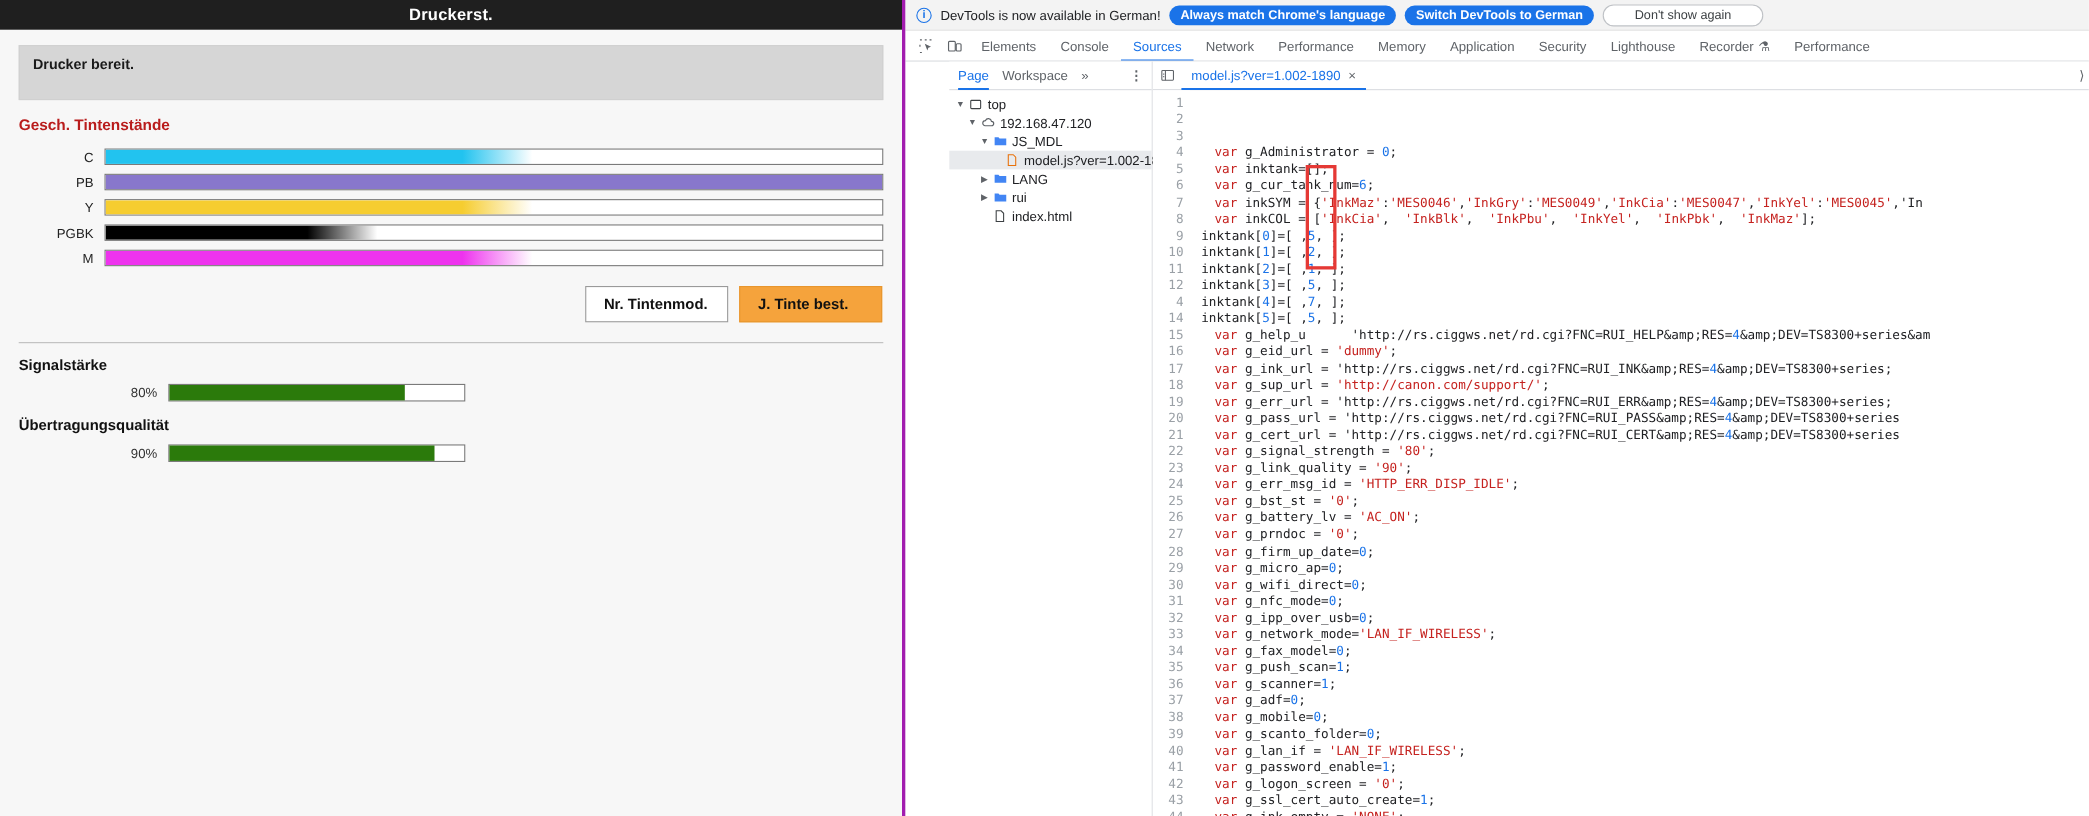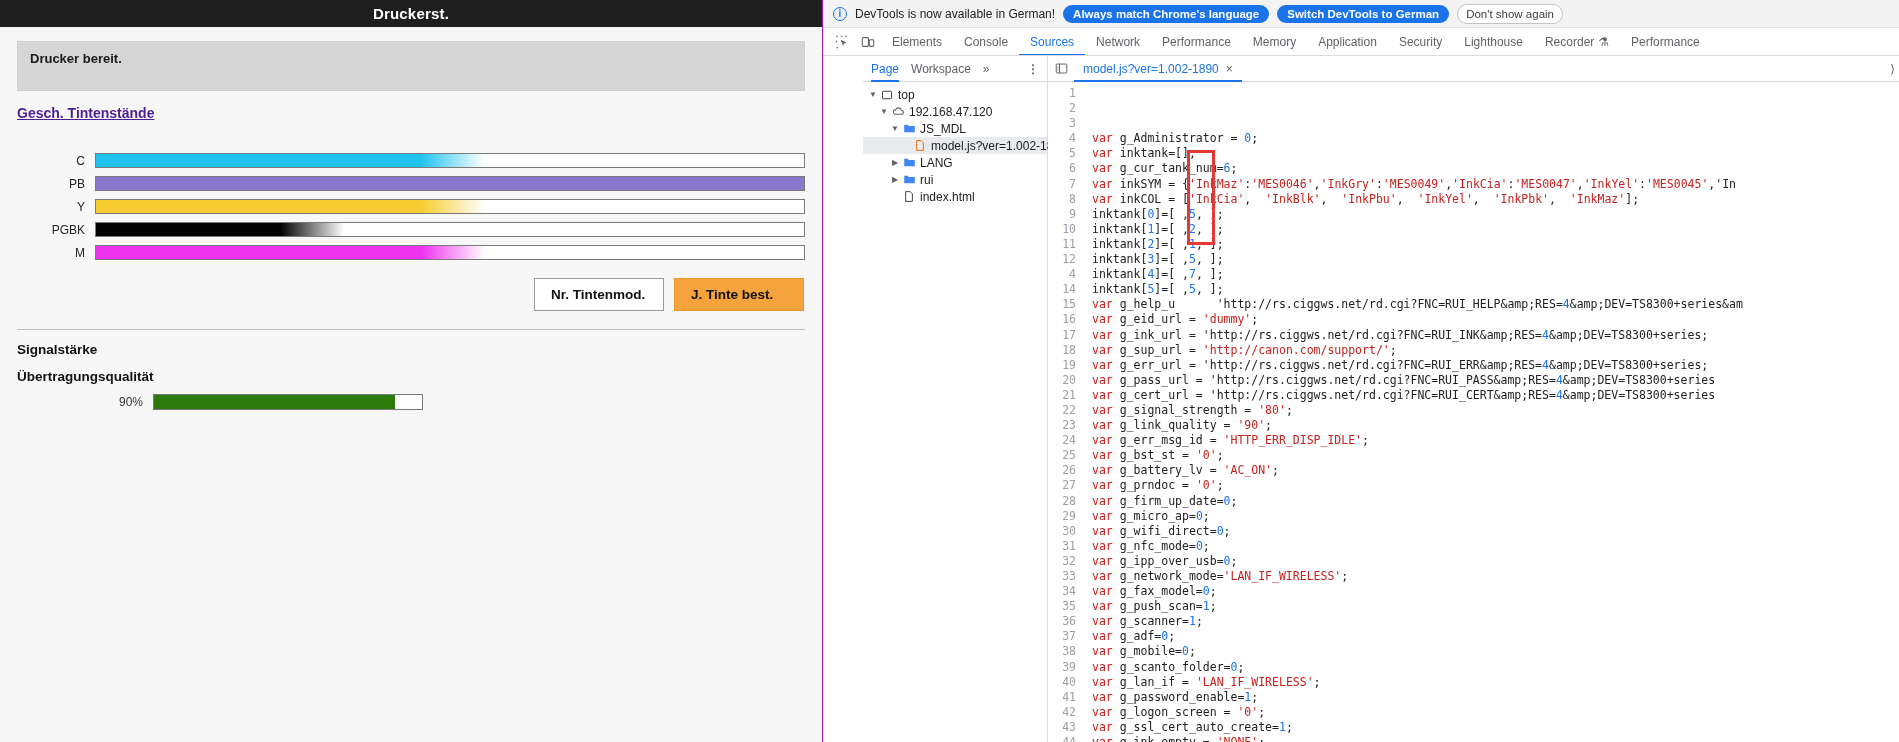--- a/index.html
+++ b/index.html
@@ -10,21 +10,21 @@
     font-family: "Liberation Sans", sans-serif;
     background: #ffffff;
   }
   #root { position: relative; width: 1899px; height: 742px; display: flex; }
 
   
   .printer-pane {
     width: 823px; height: 742px;
     background: #f7f7f7;
     position: relative;
-    border-right: 1px solid #a21caf;
+    border-right: 3px solid #a21caf;
     overflow: hidden;
   }
   .printer-titlebar {
     height: 27px;
     background: #1f1f1f;
     color: #ffffff;
     display: flex; align-items: center; justify-content: center;
     font-size: 15px; font-weight: bold;
     letter-spacing: .2px;
   }
@@ -32,23 +32,22 @@
 
   .status-box {
     background: #d6d6d6;
     border: 1px solid #d0d0d0;
     height: 50px;
     padding: 9px 12px;
     font-size: 13px; font-weight: bold; color: #1a1a1a;
   }
 
   .section-title {
-    font-size: 14px; font-weight: bold; color: #4c1d95;
-    margin: 14px 0 28px 0;
-    text-decoration: underline;
+    font-size: 14px; font-weight: bold; color: #b91c1c;
+    margin: 14px 0 10px 0;
   }
 
   .ink-row {
     display: flex; align-items: center;
     height: 23px; margin-bottom: 0;
   }
   .ink-label {
     width: 78px; text-align: right; padding-right: 10px;
     font-size: 12px; color: #222;
   }
@@ -114,21 +113,21 @@
   }
   .pill {
     background: #1a73e8; color: #fff;
     border-radius: 11px; padding: 3px 10px;
     font-size: 11.5px; font-weight: bold;
     white-space: nowrap; cursor: pointer;
   }
   .pill-ghost {
     background: #fff; color: #3c4043;
     border: 1px solid #bfc2c6;
-    border-radius: 11px; padding: 3px 8px;
+    border-radius: 11px; padding: 3px 28px;
     font-size: 11.5px; white-space: nowrap; cursor: pointer;
   }
 
   .dt-tabbar {
     height: 28px; flex: 0 0 28px;
     border-bottom: 1px solid #dadce0;
     display: flex; align-items: center;
     background: #ffffff;
     padding-left: 6px;
     overflow: hidden;
@@ -194,21 +193,21 @@
   .code-wrap { flex: 1; overflow: hidden; position: relative; display: flex;
     font-family: "DejaVu Sans Mono", monospace; font-size: 11.5px; line-height: 15.1px; }
   .gutter {
     width: 34px; flex: 0 0 34px; text-align: right; padding: 4px 6px 0 0;
     color: #9aa0a6; background: #fff; user-select: none;
   }
   .code {
     flex: 1; padding: 4px 0 0 10px; white-space: pre; color: #202124;
     overflow: hidden; position: relative;
   }
-  .kw { color: #c5221f; }
+  .kw { color: #c5221f; margin-left: 12px; }
   .num { color: #1a73e8; }
   .str { color: #c5221f; }
   .red-box {
     position: absolute;
     border: 3px solid #e53935;
     pointer-events: none;
   }
   .rt-chevron { position:absolute; right:0; top:30px; color:#5f6368; font-size:12px; }
 </style>
 </head>
@@ -264,20 +263,26 @@
         </div>
 
       <div class="btn-row">
         <button class="btn btn-secondary">Nr. Tintenmod.</button>
         <button class="btn btn-primary">J. Tinte best.</button>
       </div>
 
       <hr class="hr-sep">
 
       <div class="signal-title">Signalstärke</div>
+      <div class="signal-row">
+        <div class="signal-pct">80%</div>
+        <div class="signal-track">
+          <div class="signal-fill" id="sig-str-fill" style="width: 80%; background: rgb(43, 122, 11);"></div>
+        </div>
+      </div>
 
       <div class="signal-title">Übertragungsqualität</div>
       <div class="signal-row">
         <div class="signal-pct">90%</div>
         <div class="signal-track">
           <div class="signal-fill" id="sig-qual-fill" style="width: 90%; background: rgb(43, 122, 11);"></div>
         </div>
       </div>
 
     </div>

